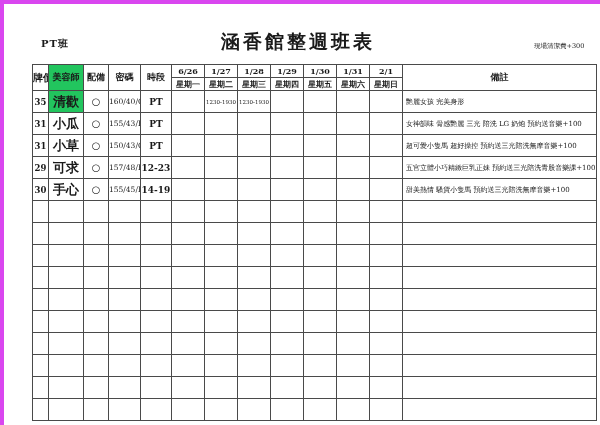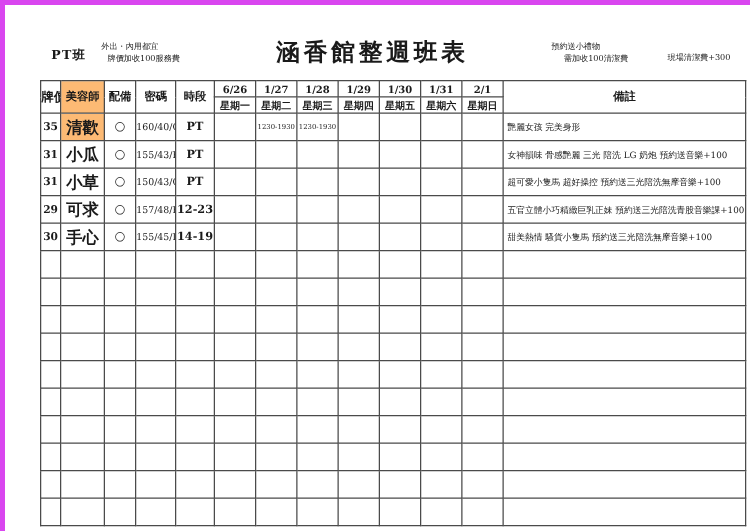--- a/index.html
+++ b/index.html
@@ -26,40 +26,32 @@
   th.th-price{font-size:10px;}
   th.date-cell{font-size:8px;font-weight:bold;}
   tbody tr{height:22px;}
   td.price{font-size:8.5px;font-weight:bold;margin-top:20px;}
   td.name{font-size:13px;font-weight:bold;}
   td.equip{font-size:10px;font-weight:normal;}
   td.pass{font-size:7.5px;}
   td.slot{font-size:9px;font-weight:bold;}
   td.sched{font-size:5.5px;}
   td.remarks{font-size:7px;text-align:left;padding-left:3px;margin-left:19px;}
-  .hl{background:#fdba74;margin-left:17px;}
+  .hl{background:#22c55e;margin-left:17px;}
 </style>
 </head>
 <body>
 
 <div class="page">
 
   <div class="shift-label">PT班</div>
 
-  <div class="note-left">
-    <div class="l1">外出・內用都宜</div>
-    <div class="l2">牌價加收100服務費</div>
-  </div>
 
   <div class="page-title">涵香館整週班表</div>
 
-  <div class="note-right">
-    <div class="l1">預約送小禮物</div>
-    <div class="l2">需加收100清潔費</div>
-  </div>
 
   <div class="note-far-right">現場清潔費+300</div>
 
   <table>
     <colgroup>
       <col style="width:16px">
         <col style="width:35px">
         <col style="width:25px">
       <col style="width:32px">
         <col style="width:31px">

